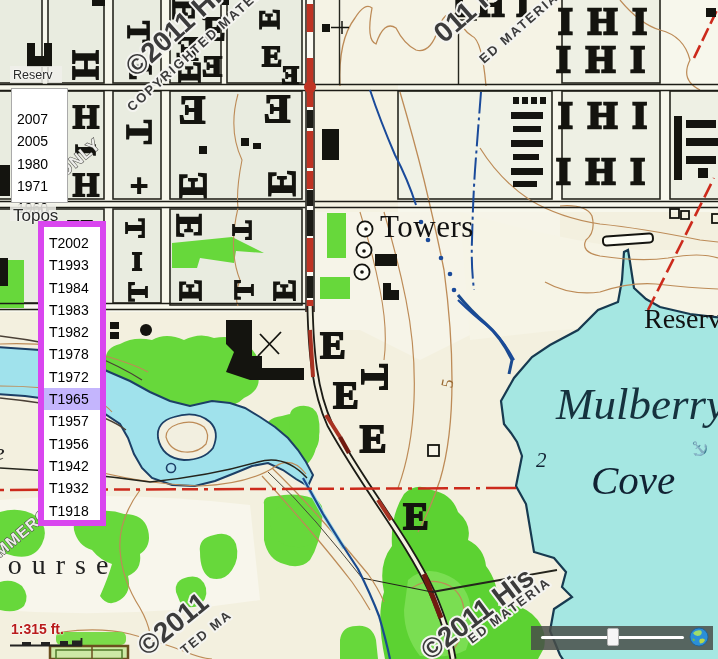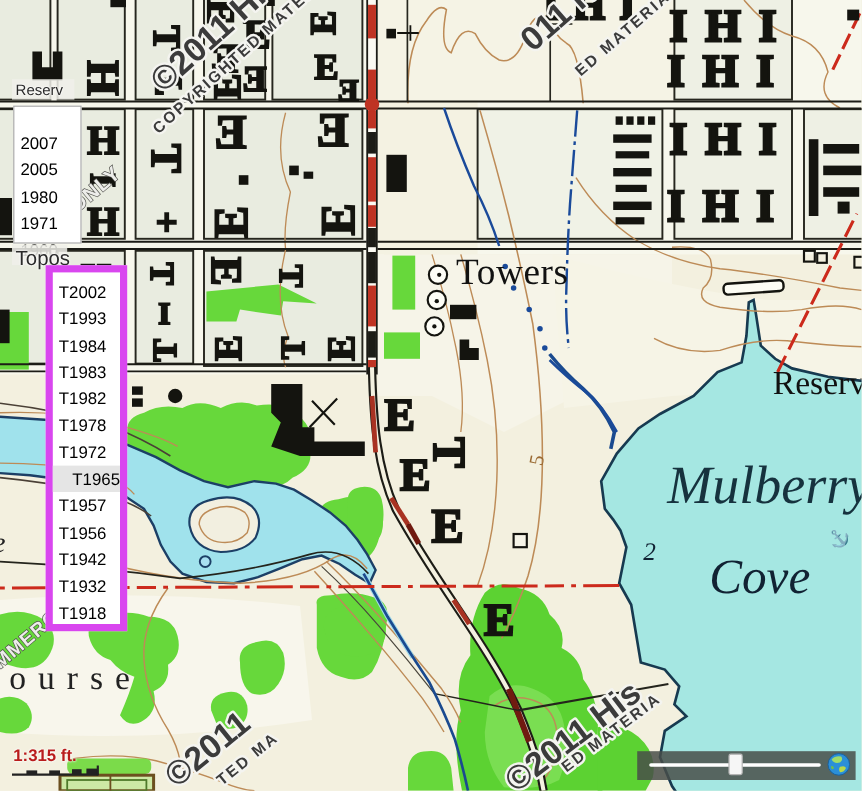--- a/index.html
+++ b/index.html
@@ -407,21 +407,21 @@
 
 <div class="ui" style="left:11px;top:88px;width:55px;height:113px;background:#fff;border:1px solid #aaa;font-size:14px;color:#000;">
   <div style="padding:19px 0 0 5px;line-height:22.3px;">2007<br>2005<br>1980<br>1971<br>1960</div>
 </div>
 
 <div class="ui" style="left:10px;top:204px;width:46px;height:17px;background:rgba(240,240,234,0.85);"></div>
 
 <div class="ui" style="left:13px;top:206px;font-size:17px;color:#2a2a2a;text-shadow:0 0 2px #fff,0 0 2px #fff;">Topos</div>
 
 <div class="ui" style="left:10px;top:221px;width:56px;height:293px;background:#fff;border:6px solid #d946ef;font-size:14px;color:#000;margin-left:28px;">
-  <div style="padding:5px 0 0 5px;line-height:22.3px;">T2002<br>T1993<br>T1984<br>T1983<br>T1982<br>T1978<br>T1972<br><span style="display:block;background:#e5e5e5;margin-left:-5px;padding-left:5px;text-align:right;">T1965</span>T1957<br>T1956<br>T1942<br>T1932<br>T1918</div>
+  <div style="padding:5px 0 0 5px;line-height:22.3px;">T2002<br>T1993<br>T1984<br>T1983<br>T1982<br>T1978<br>T1972<br><span style="display:block;background:#c4b5fd;margin-left:-5px;padding-left:5px;">T1965</span>T1957<br>T1956<br>T1942<br>T1932<br>T1918</div>
 </div>
 
 <div class="ui" style="left:11px;top:621px;font-size:14px;font-weight:bold;color:#b91c1c;text-shadow:0 0 2px #fff,0 0 2px #fff;">1:315 ft.</div>
 
 <svg class="ui" style="left:0;top:636px;" width="100" height="14" viewBox="0 0 100 14">
   <line x1="10" y1="9.5" x2="82" y2="9.5" stroke="#222" stroke-width="1.8"></line>
   <rect x="22" y="6" width="9" height="3.2" fill="#222"></rect>
   <rect x="41" y="6" width="9" height="3.2" fill="#222"></rect>
   <rect x="60" y="5" width="8" height="4" fill="#222"></rect>
   <rect x="72" y="4.5" width="9" height="4.5" fill="#222"></rect>

